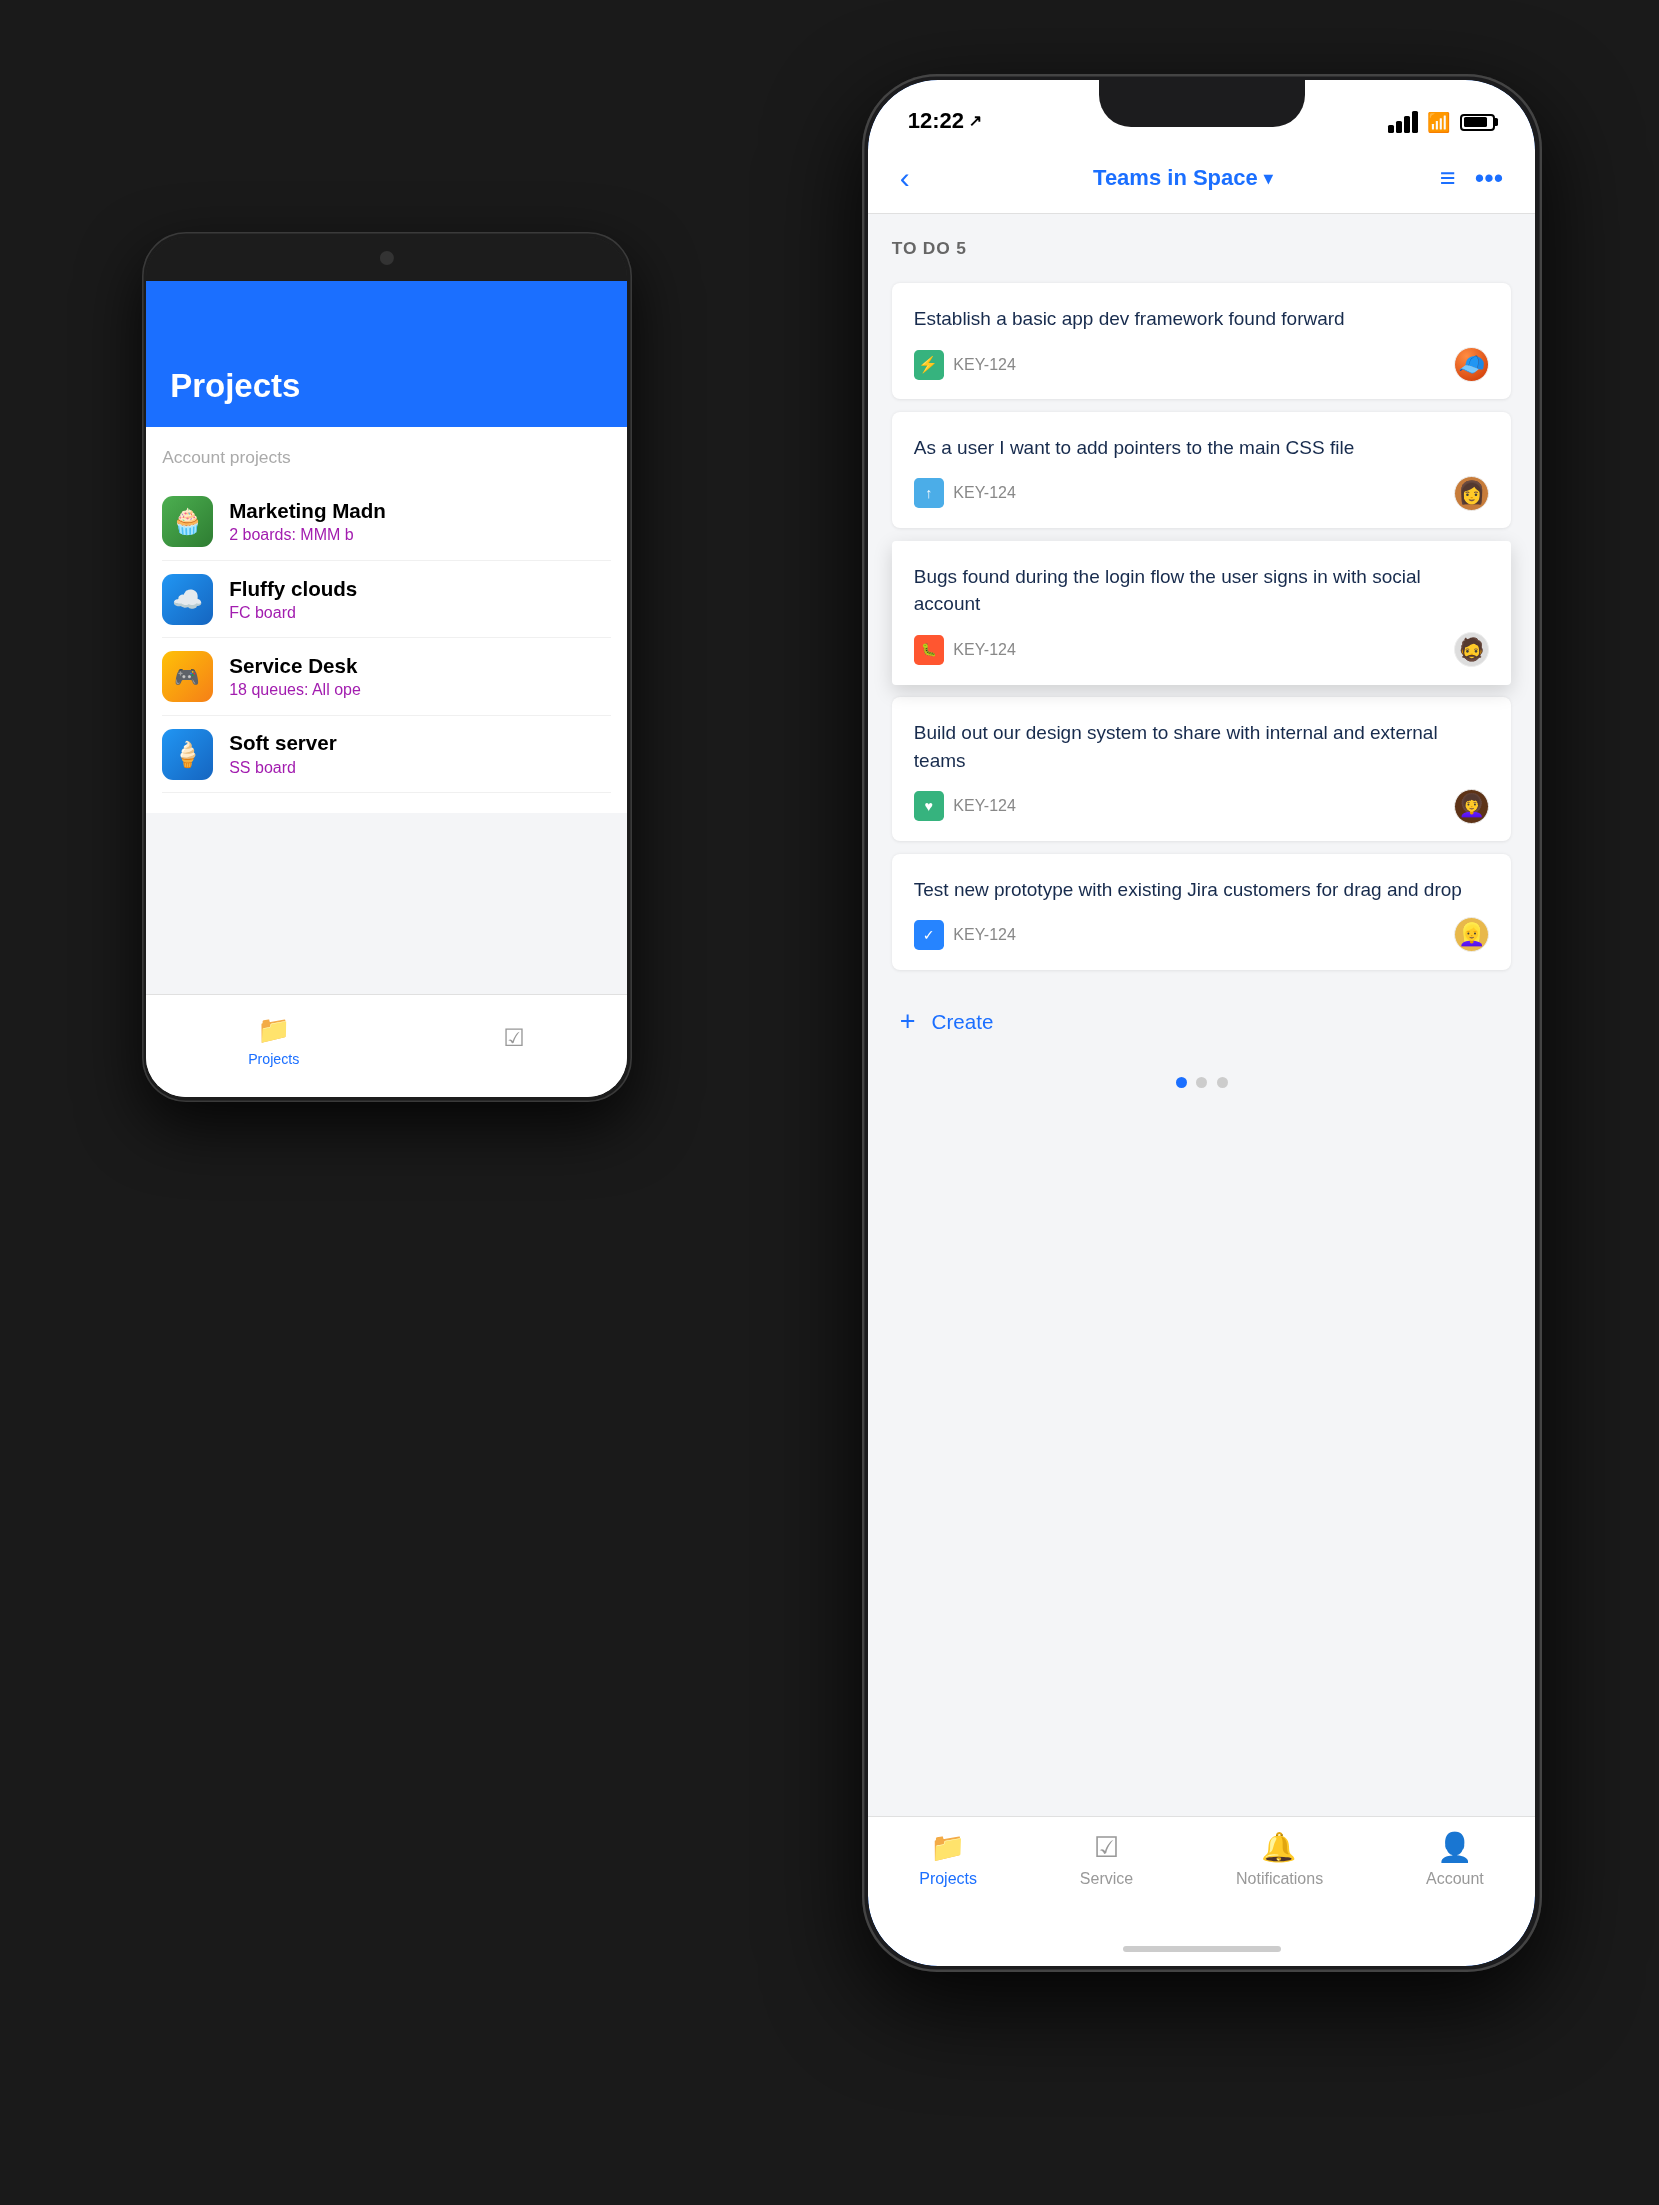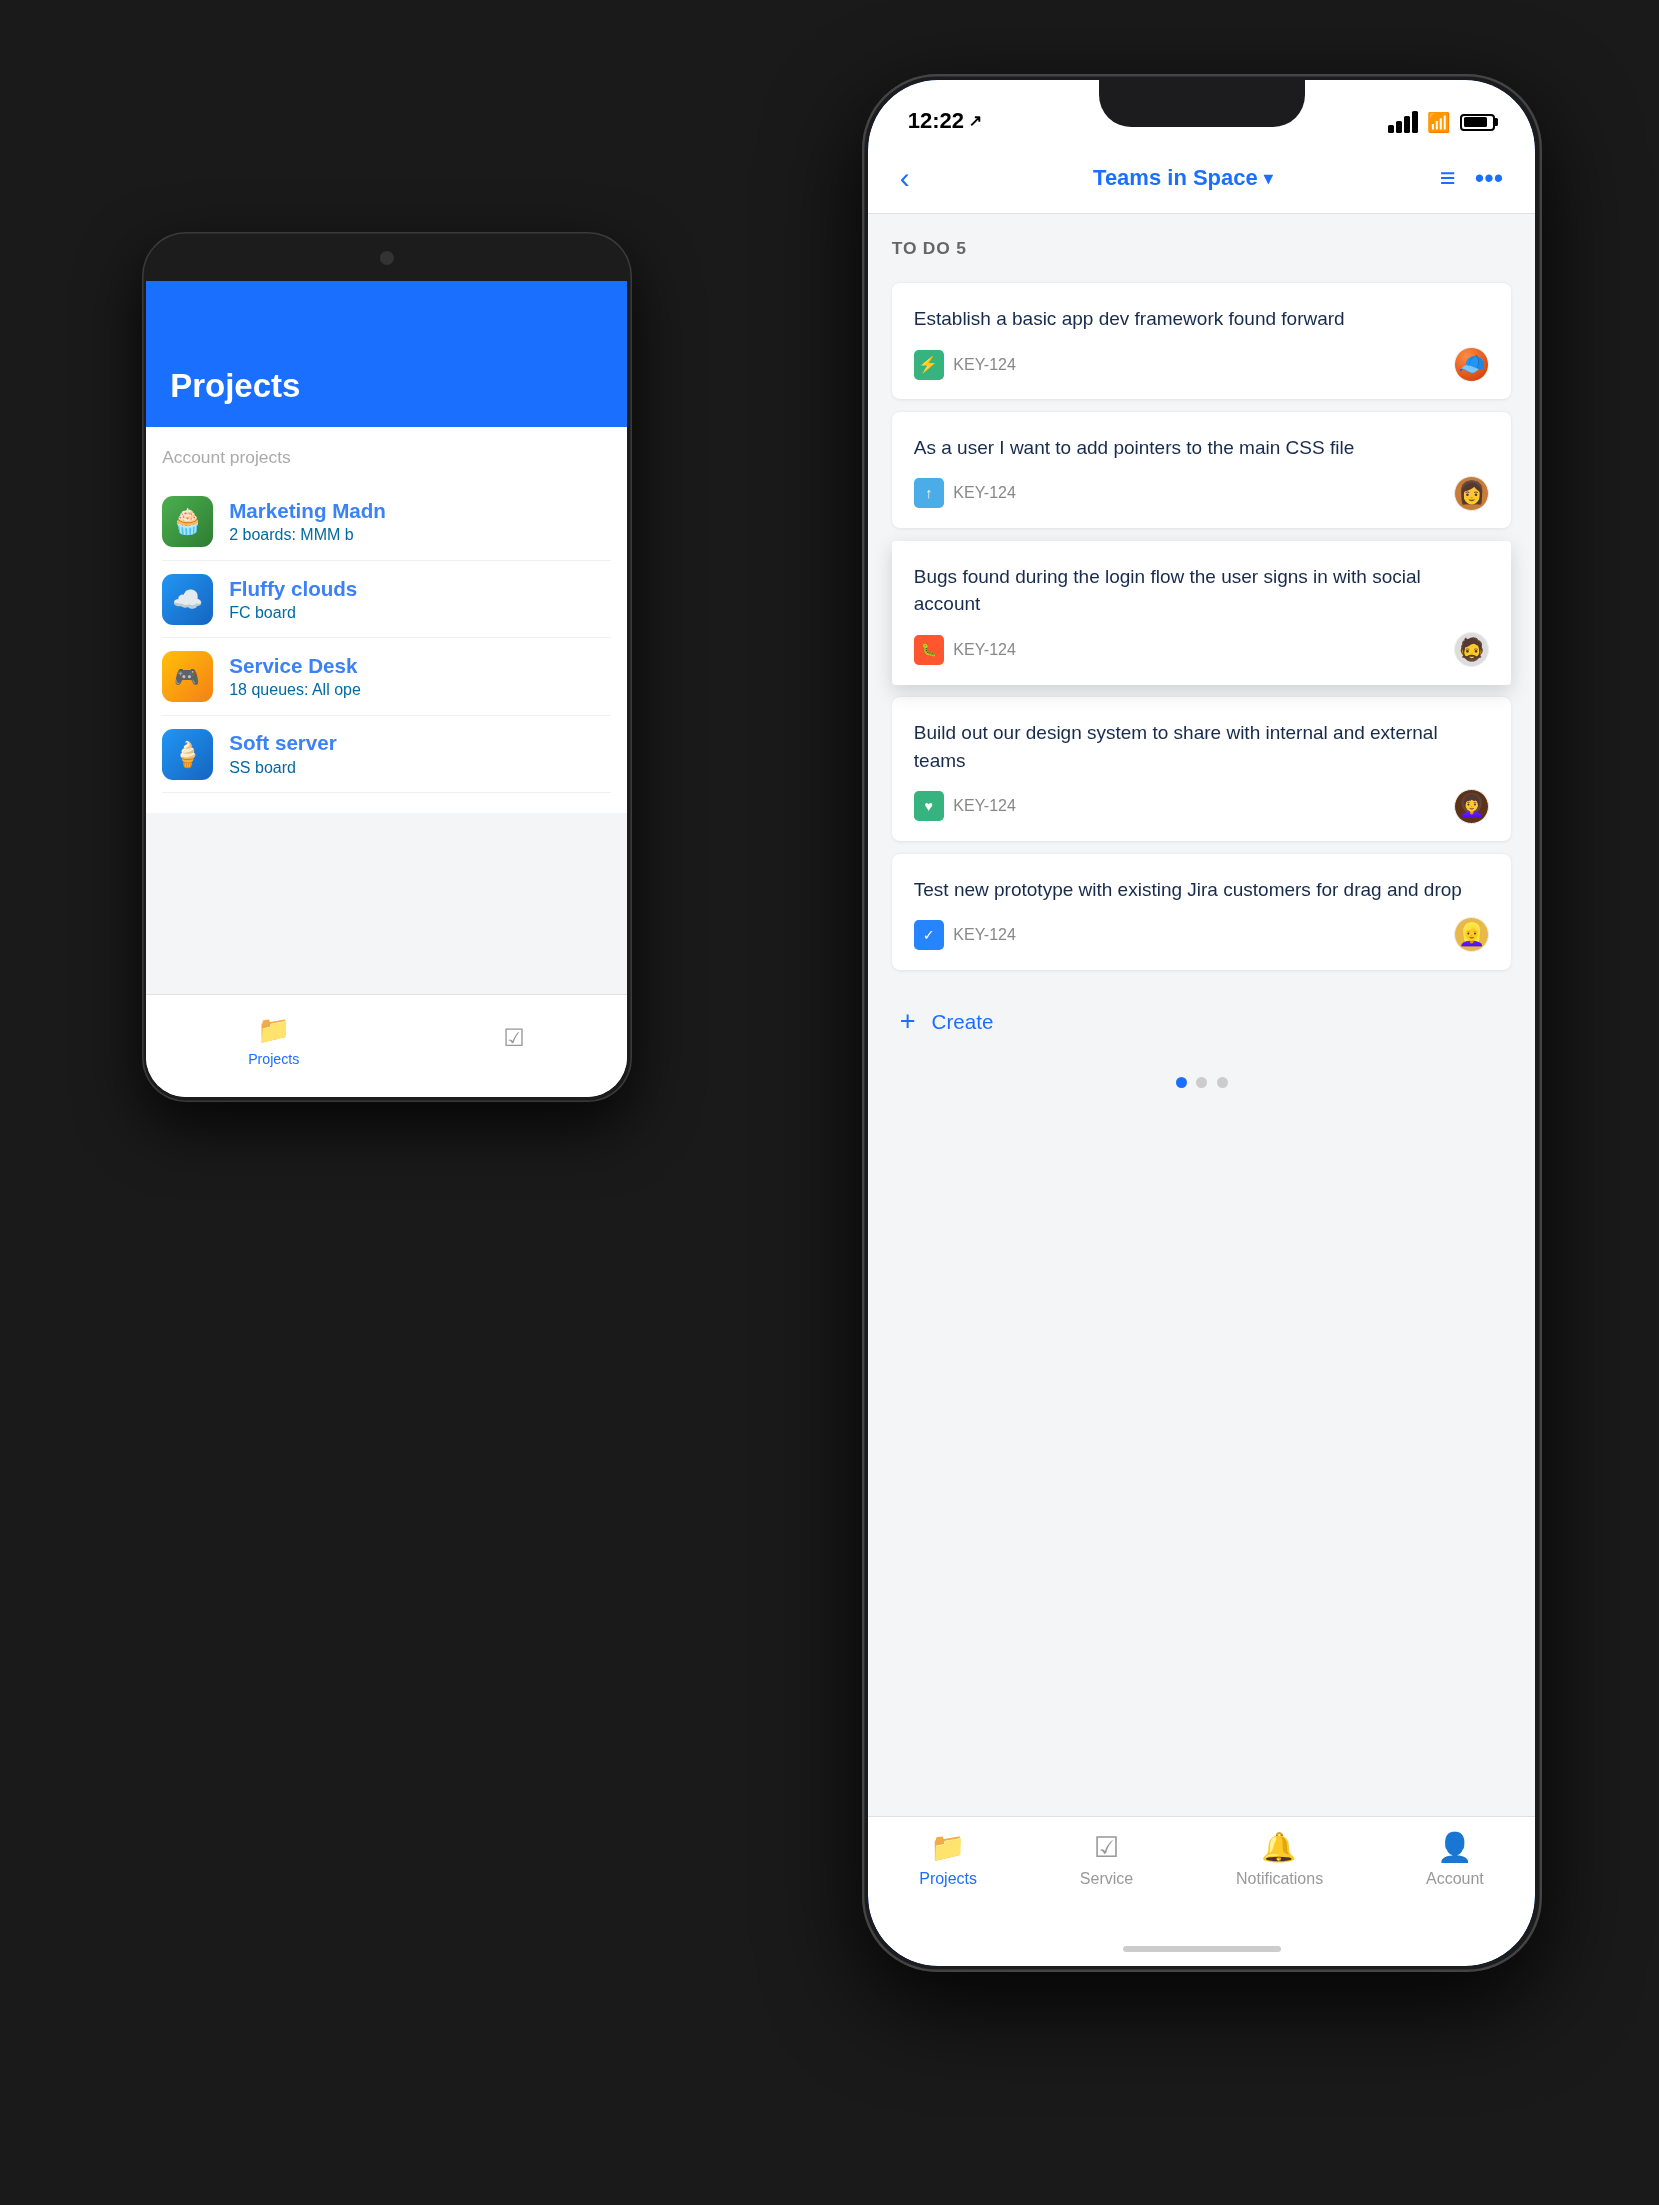--- a/index.html
+++ b/index.html
@@ -112,26 +112,26 @@
       display: flex;
       align-items: center;
       justify-content: center;
       font-size: 25px;
       flex-shrink: 0;
     }
 
     .back-project-info h3 {
       font-size: 20.6px;
       font-weight: 600;
-      color: #3b82f6;
+      color: #000000;
     }
 
     .back-project-info p {
       font-size: 16px;
-      color: #0369a1;
+      color: #a21caf;
       margin-top: 3.2px;
     }
 
     
     .back-bottom-nav {
       position: absolute;
       bottom: 0;
       left: 0; right: 0;
       height: 103px;
       background: white;

